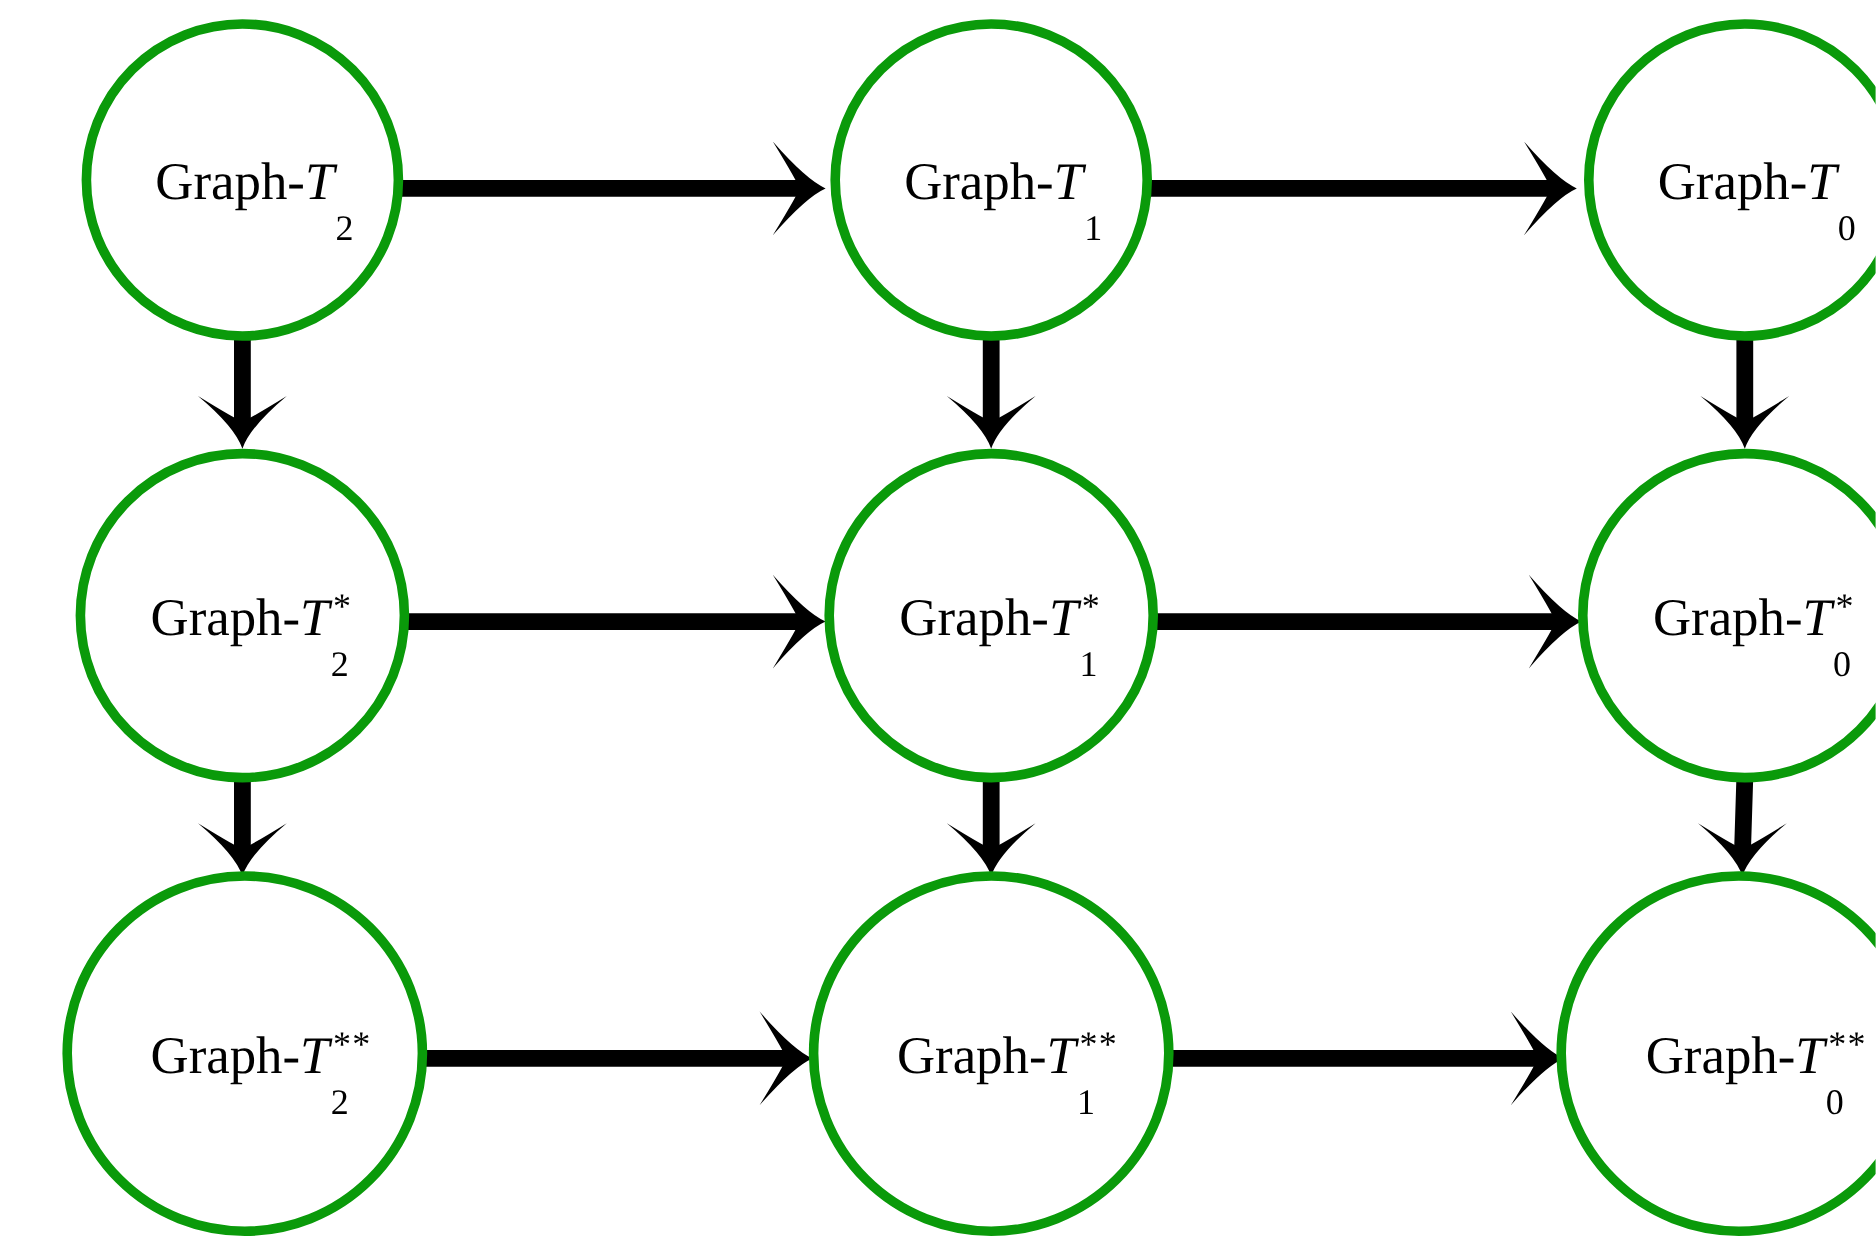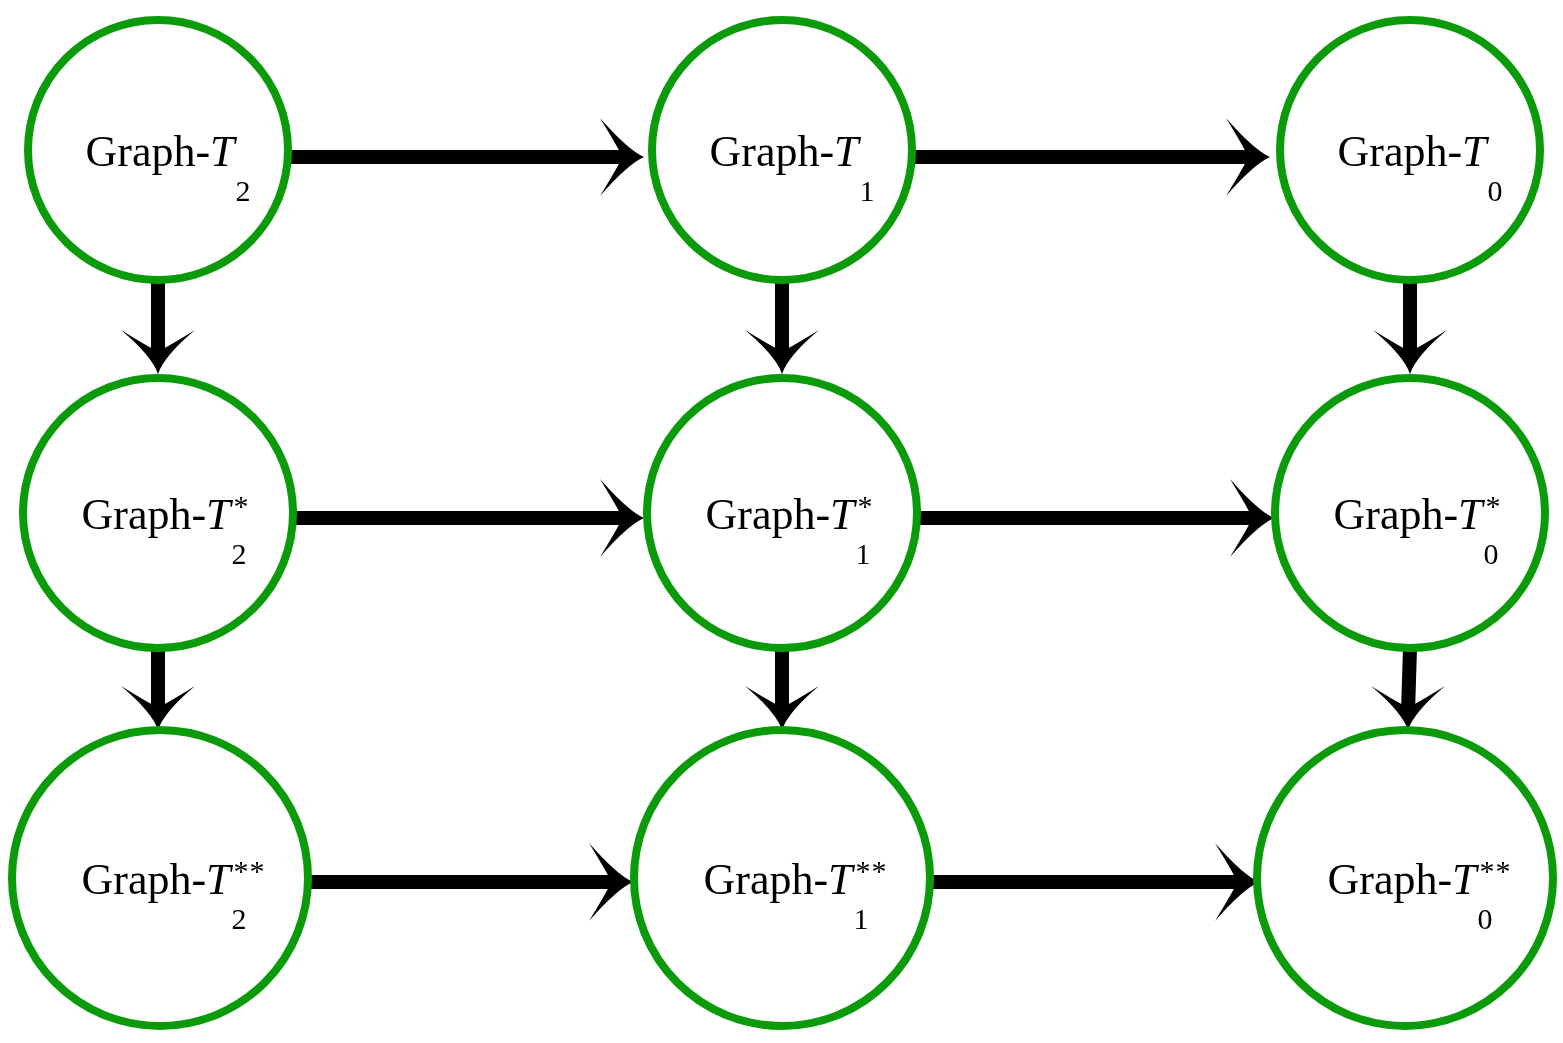--- a/index.html
+++ b/index.html
@@ -11,20 +11,21 @@
     width: 1563px;
     height: 1043px;
     overflow: hidden;
     font-family: "Liberation Serif", "DejaVu Serif", serif;
   }
   #diagram-root {
     position: relative;
     width: 1430px;
     height: 1043px;
     background: #ffffff;
+    margin-left: 44px;
   }
   svg#graph-canvas {
     position: absolute;
     left: 0;
     top: 0;
     width: 1563px;
     height: 1043px;
     display: block;
   }
   .node-circle {

